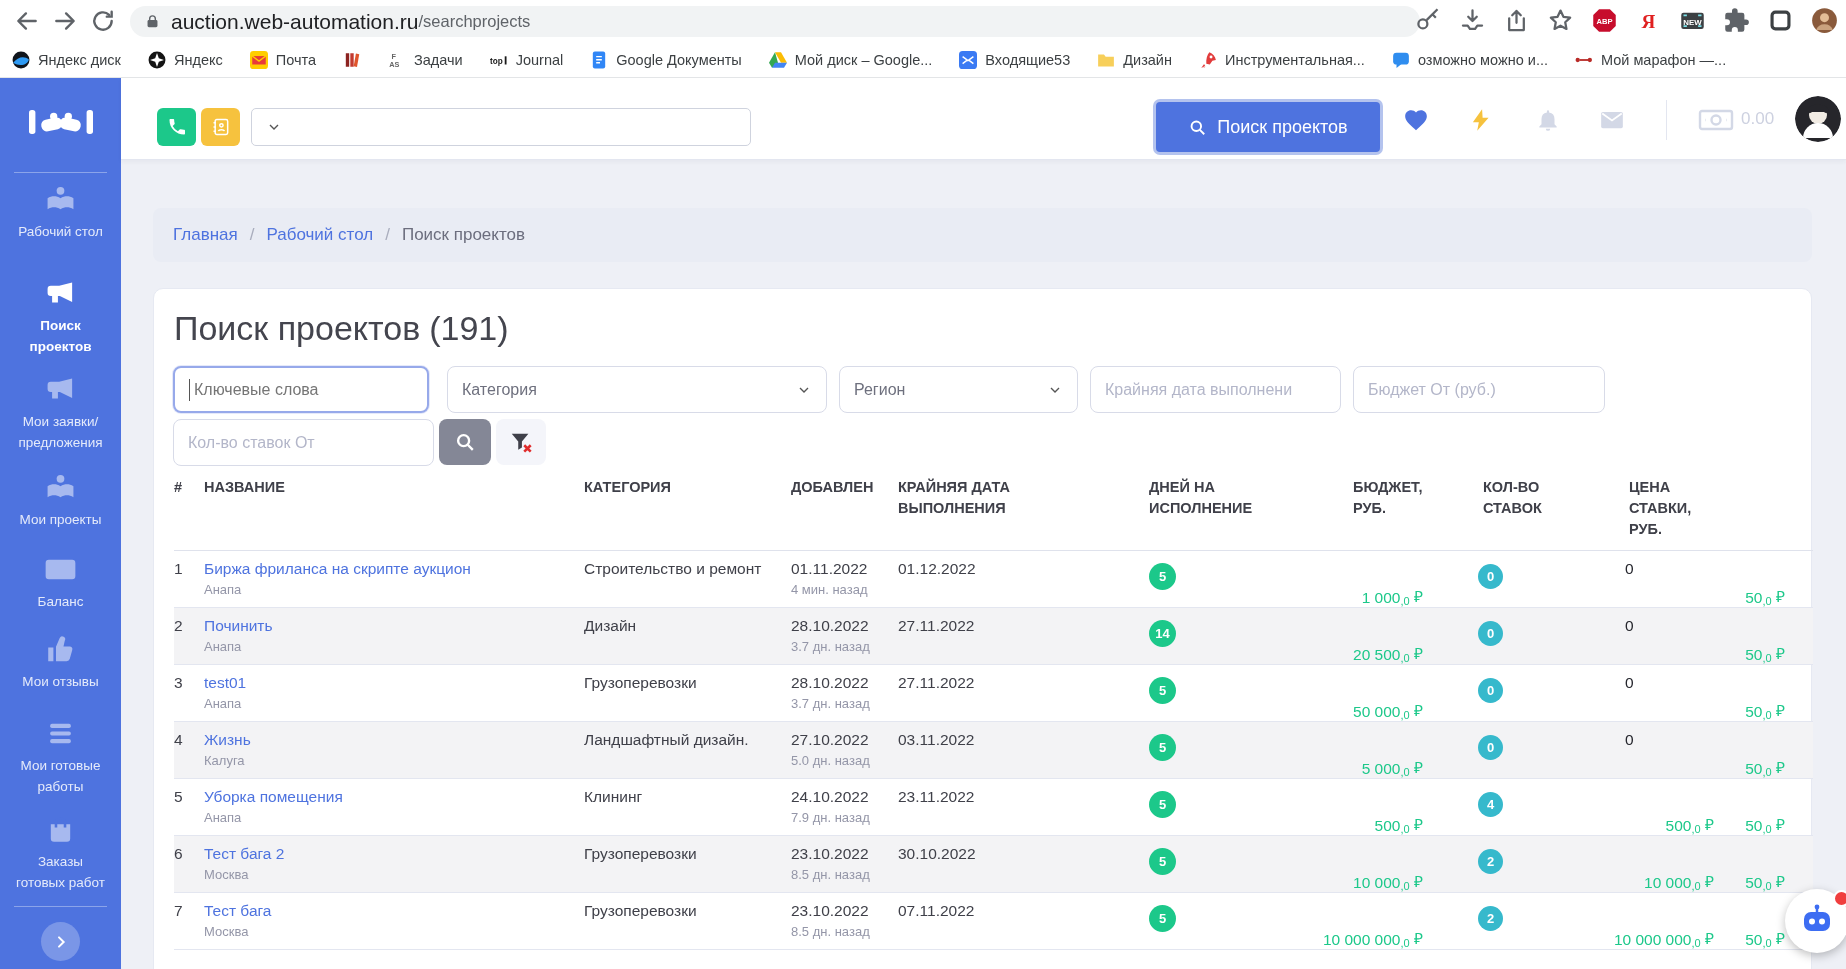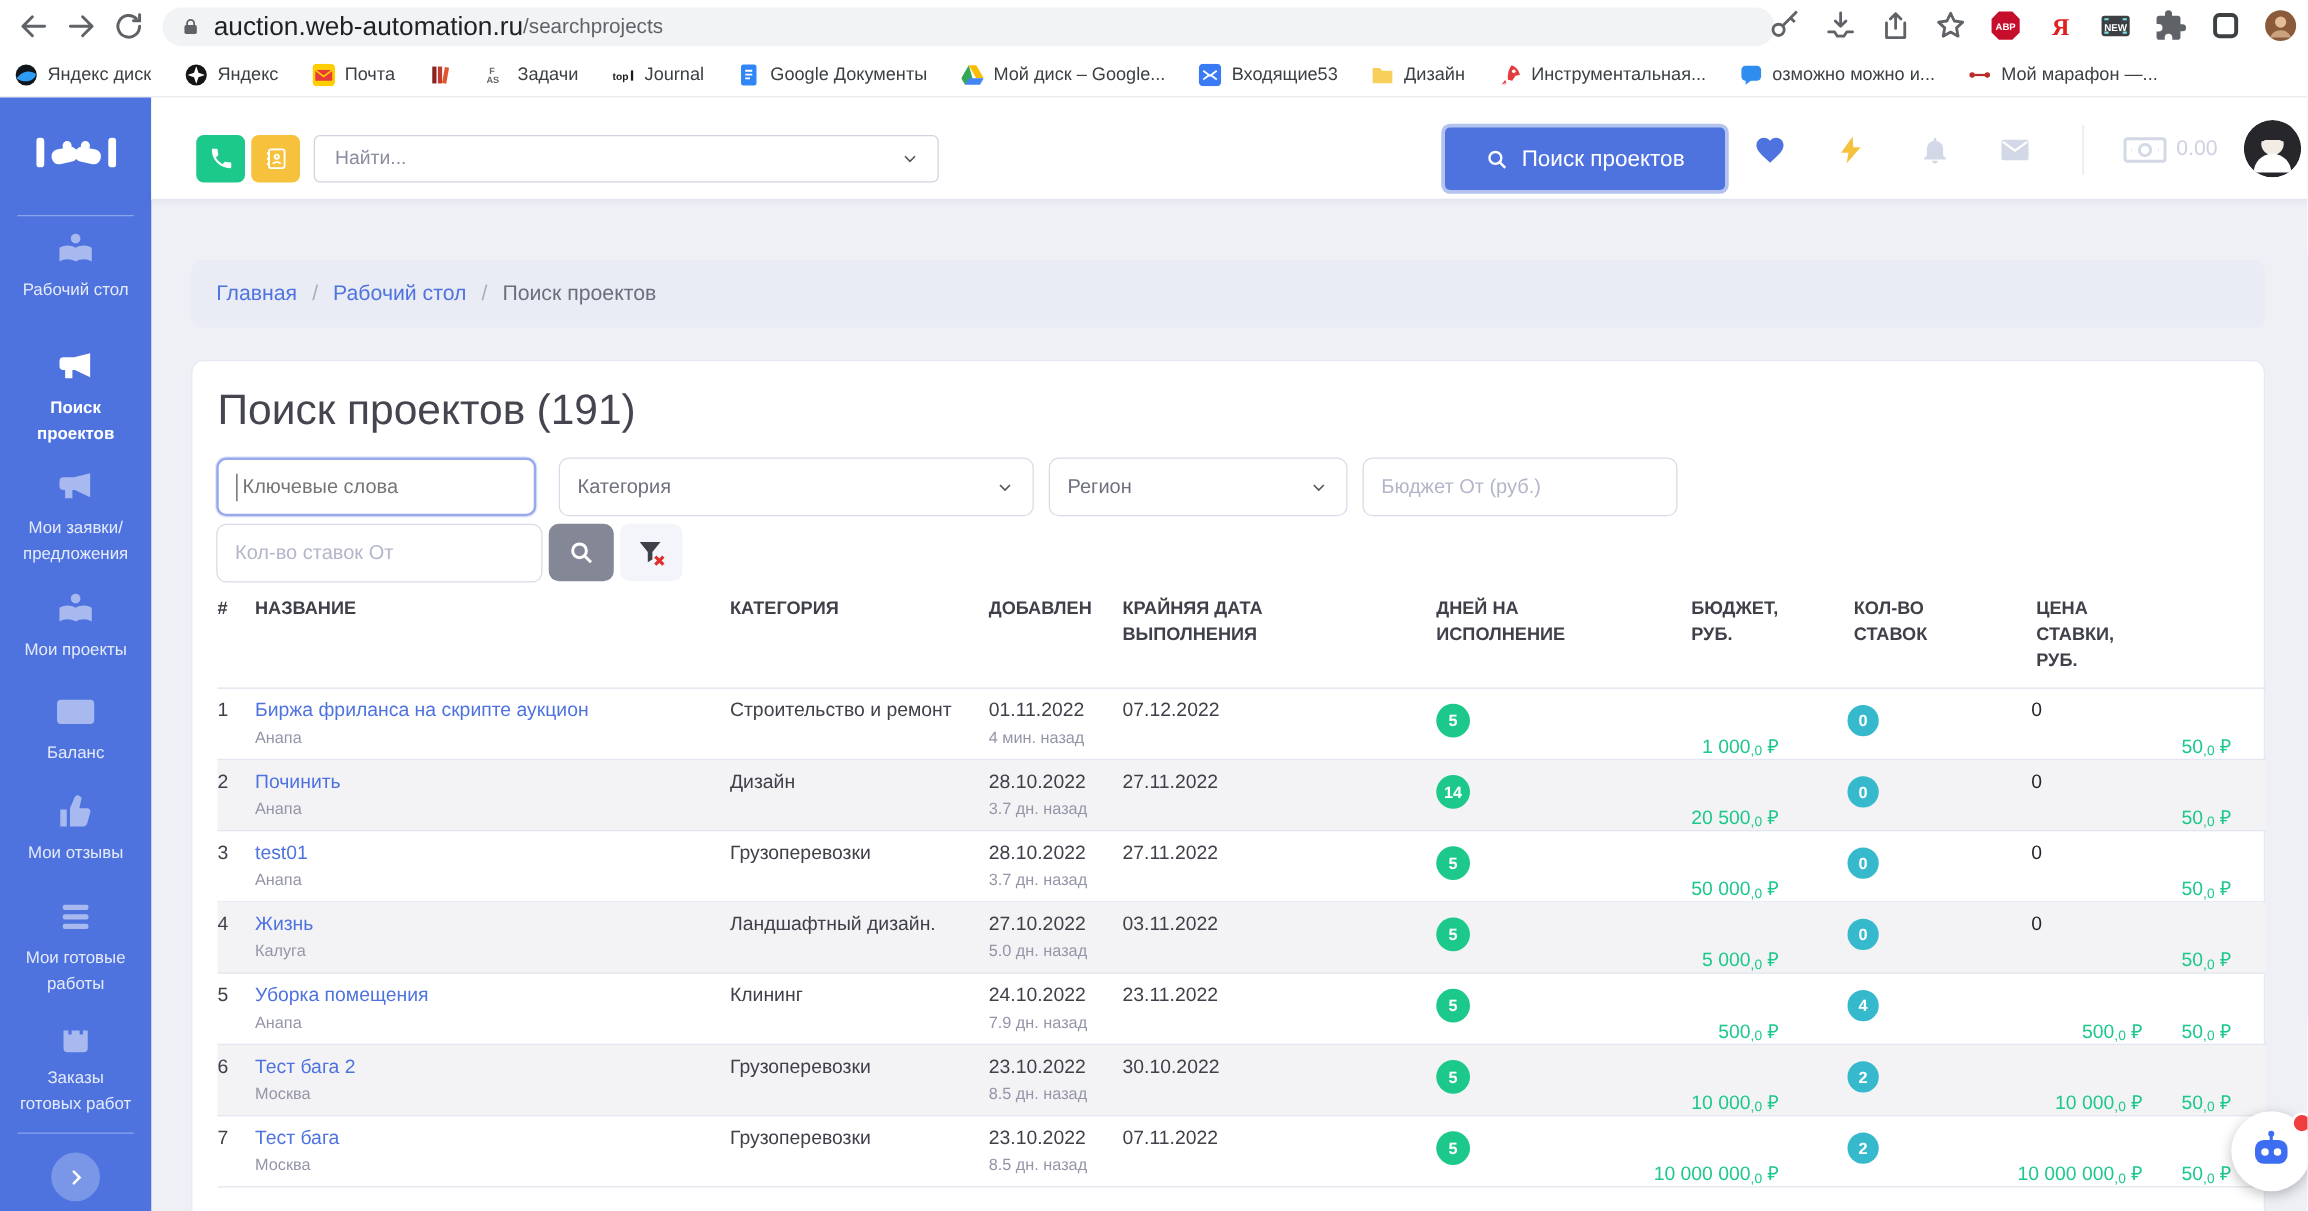--- a/index.html
+++ b/index.html
@@ -496,21 +496,20 @@
     </div>
     <div class="sq-btn btn-book">
       <svg viewBox="0 0 24 24" fill="none" stroke="#fff" stroke-width="1.8">
           <rect x="5" y="3" width="15" height="18" rx="2"></rect>
           <path d="M3 7h3M3 12h3M3 17h3"></path>
           <circle cx="12.5" cy="10" r="2"></circle>
           <path d="M9 17c.5-2.3 6.5-2.3 7 0"></path>
         </svg>
     </div>
     <div class="hd-search">
-      <input type="text" placeholder="Найти..." style="">
       <span class="chev">
         <svg viewBox="0 0 24 24" fill="none" stroke="#555" stroke-width="2">
             <path d="M6 9l6 6 6-6"></path>
           </svg>
       </span>
     </div>
     <button class="btn-primary">
       <svg viewBox="0 0 24 24" fill="none" stroke="#fff" stroke-width="2.4">
           <circle cx="10.5" cy="10.5" r="6"></circle>
           <path d="M15 15l5.5 5.5"></path>
@@ -586,20 +585,21 @@
             </span>
         </div>
         <div class="f-select reg">
           <span>Регион</span>
           <span class="chev">
               <svg viewBox="0 0 24 24" fill="none" stroke="#555" stroke-width="2">
                 <path d="M6 9l6 6 6-6"></path>
               </svg>
             </span>
         </div>
+        <input class="f-input dl" placeholder="Крайняя дата выполнени" style="">
         <input class="f-input bud" placeholder="Бюджет От (руб.)" style="">
       </div>
 
       <div class="f-row2">
         <input class="f-input bids" placeholder="Кол-во ставок От" style="">
         <button class="btn-search">
           <svg viewBox="0 0 24 24" fill="none" stroke="#fff" stroke-width="2.6">
               <circle cx="10.5" cy="10.5" r="6"></circle>
               <path d="M15 15l5.5 5.5"></path>
             </svg>
@@ -623,21 +623,21 @@
             <div class="th c6">БЮДЖЕТ,<br>РУБ.</div>
             <div class="th c7">КОЛ-ВО<br>СТАВОК</div>
             <div class="th c9">ЦЕНА<br>СТАВКИ,<br>РУБ.</div>
           </div>
         <div id="tbody">
             <div class="tgrid trow">
               <div class="td">1</div>
               <div class="td"><a class="link" href="#">Биржа фриланса на скрипте аукцион</a><div class="sub">Анапа</div></div>
               <div class="td">Строительство и ремонт</div>
               <div class="td">01.11.2022<div class="sub">4 мин. назад</div></div>
-              <div class="td">07.12.2022</div>
+              <div class="td">01.12.2022</div>
               <div class="td">
                 <div class="badge-days">5</div>
               </div>
               <div class="td money cell-budget">
                 <span class="mv">1 000</span>
                 <span class="mf">,0</span>
                 <span class="mc">&nbsp;₽</span>
               </div>
               <div class="td">
                 <div class="badge-bids">0</div>

